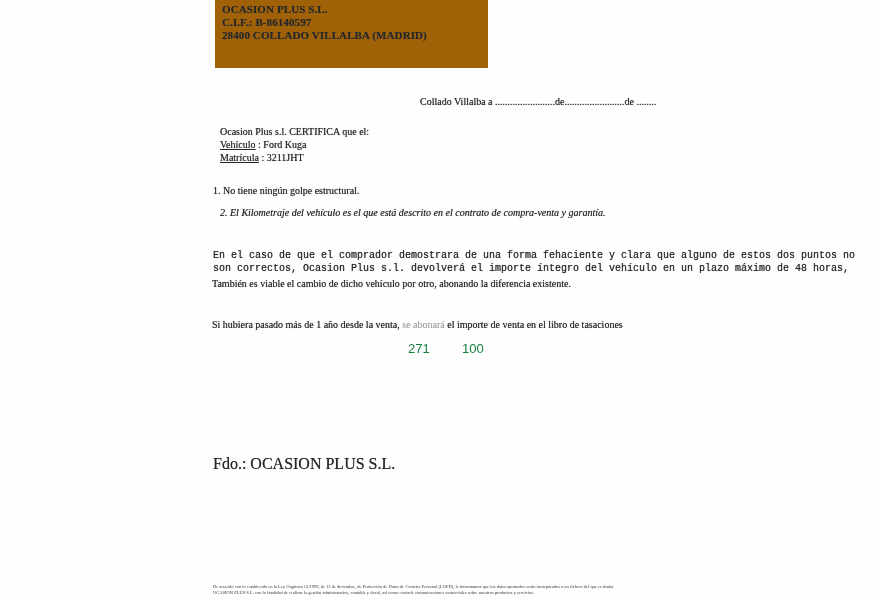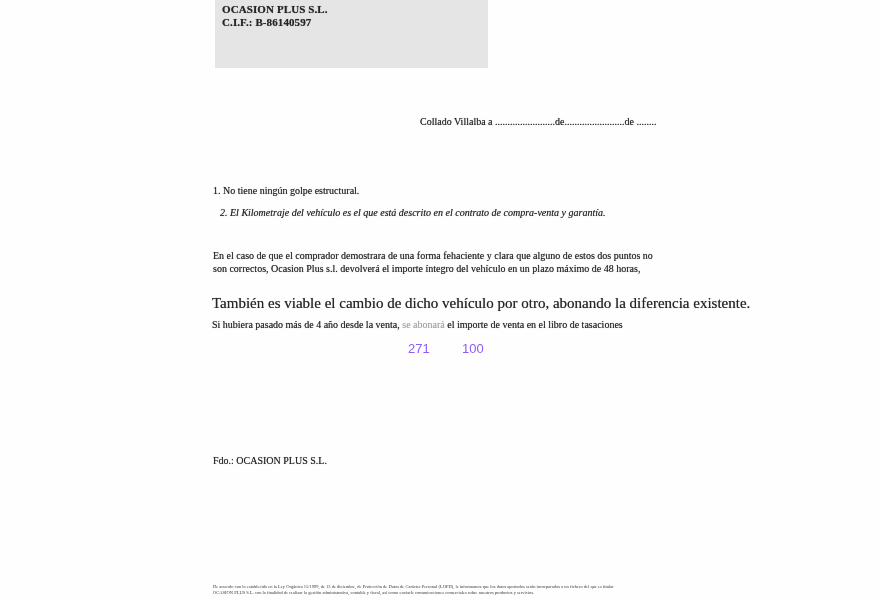--- a/index.html
+++ b/index.html
@@ -4,72 +4,78 @@
 <style>
   html,body { margin:0; padding:0; background:#ffffff; }
   .stage {
     position:relative; width:880px; height:600px; background:#fefefe;
     overflow:hidden; font-family:"Liberation Serif","DejaVu Serif",serif;
     color:#262626;
   }
   .scan { text-shadow:0 0 0.7px rgba(70,70,70,0.8); }
   .header-box {
     position:absolute; left:215px; top:0; width:273px; height:68px;
-    background:#e5e5e5; box-sizing:border-box; padding:3px 0 0 7px;
+    background:#a16207; box-sizing:border-box; padding:3px 0 0 7px;
     font-weight:bold; font-size:11px; line-height:13px; letter-spacing:0.1px;
   }
   .header-box div { white-space:nowrap; }
-  .date-line { position:absolute; left:420px; top:96px; font-size:10px; white-space:nowrap;margin-top:20px; }
+  .date-line { position:absolute; left:420px; top:96px; font-size:10px; white-space:nowrap; }
   .certify { position:absolute; left:220px; top:125px; font-size:10px; line-height:13px; }
   .ul { text-decoration:underline; }
   .point1 { position:absolute; left:213px; top:185px; font-size:10px; white-space:nowrap; }
   .point2 { position:absolute; left:220px; top:207px; font-size:10px; white-space:nowrap;font-style:italic; }
-  .para1 { position:absolute; left:213px; top:250px; font-size:10px; line-height:12.7px; }
+  .para1 { position:absolute; left:213px; top:250px; font-size:10px; line-height:12.7px;font-family:Liberation Mono, monospace; }
   .para1 div { white-space:nowrap; }
-  .para2 { position:absolute; left:212px; top:295px; font-size:15px; white-space:nowrap; }
+  .para2 { position:absolute; left:212px; top:278px; font-size:10px; white-space:nowrap; }
   .para3 { position:absolute; left:212px; top:318px; font-size:10px; line-height:13px; }
   .para3 div { white-space:nowrap; }
   .fade { opacity:0.42; filter:blur(0.4px);margin-top:12px; }
   .overlay-num {
     position:absolute; top:341px; font-family:"Liberation Sans","DejaVu Sans",sans-serif;
-    font-size:13px; color:#8b5cf6; text-shadow:none;
+    font-size:13px; color:#15803d; text-shadow:none;
   }
   .num-a { left:408px; }
   .num-b { left:462px; }
-  .signature { position:absolute; left:213px; top:455px; font-size:10px; white-space:nowrap;text-align:right; }
+  .signature { position:absolute; left:213px; top:455px; font-size:16px; white-space:nowrap;text-align:right; }
   .footer {
     position:absolute; left:213px; top:584px; font-size:9px; line-height:10.5px;
     transform:scale(0.5); transform-origin:left top; white-space:nowrap; color:#3a3a3a;
   }
 </style>
 </head>
 <body>
 
 <div class="stage">
 
   <div class="header-box scan">
     <div>OCASION PLUS S.L.</div>
     <div>C.I.F.: B-86140597</div>
+    <div>28400 COLLADO VILLALBA (MADRID)</div>
   </div>
 
   <div class="date-line scan">Collado Villalba a ........................de........................de ........</div>
 
+  <div class="certify scan">
+    <div>Ocasion Plus s.l. CERTIFICA que el:</div>
+    <div><span class="ul">Vehículo</span><span> : Ford Kuga</span></div>
+    <div><span class="ul">Matrícula</span><span> : 3211JHT</span></div>
+  </div>
 
   <div class="point1 scan">1. No tiene ningún golpe estructural.</div>
   <div class="point2 scan">2. El Kilometraje del vehículo es el que está descrito en el contrato de compra-venta y garantía.</div>
 
   <div class="para1 scan">
     <div>En el caso de que el comprador demostrara de una forma fehaciente y clara que alguno de estos dos puntos no</div>
     <div>son correctos, Ocasion Plus s.l. devolverá el importe íntegro del vehículo en un plazo máximo de 48 horas,</div>
   </div>
 
   <div class="para2 scan">También es viable el cambio de dicho vehículo por otro, abonando la diferencia existente.</div>
 
   <div class="para3 scan">
-    <div><span>Si hubiera pasado más de 4 año desde la venta, </span><span class="fade">se abonará</span><span> el importe de venta en el libro de tasaciones</span></div>
+    <div><span>Si hubiera pasado más de 1 año desde la venta, </span><span class="fade">se abonará</span><span> el importe de venta en el libro de tasaciones</span></div>
   </div>
 
   <div class="overlay-num num-a">271</div>
   <div class="overlay-num num-b">100</div>
 
   <div class="signature scan">Fdo.: OCASION PLUS S.L.</div>
 
   <div class="footer">
     <div>De acuerdo con lo establecido en la Ley Orgánica 15/1999, de 13 de diciembre, de Protección de Datos de Carácter Personal (LOPD), le informamos que los datos aportados serán incorporados a un fichero del que es titular</div>
     <div>OCASION PLUS S.L. con la finalidad de realizar la gestión administrativa, contable y fiscal, así como enviarle comunicaciones comerciales sobre nuestros productos y servicios.</div>

